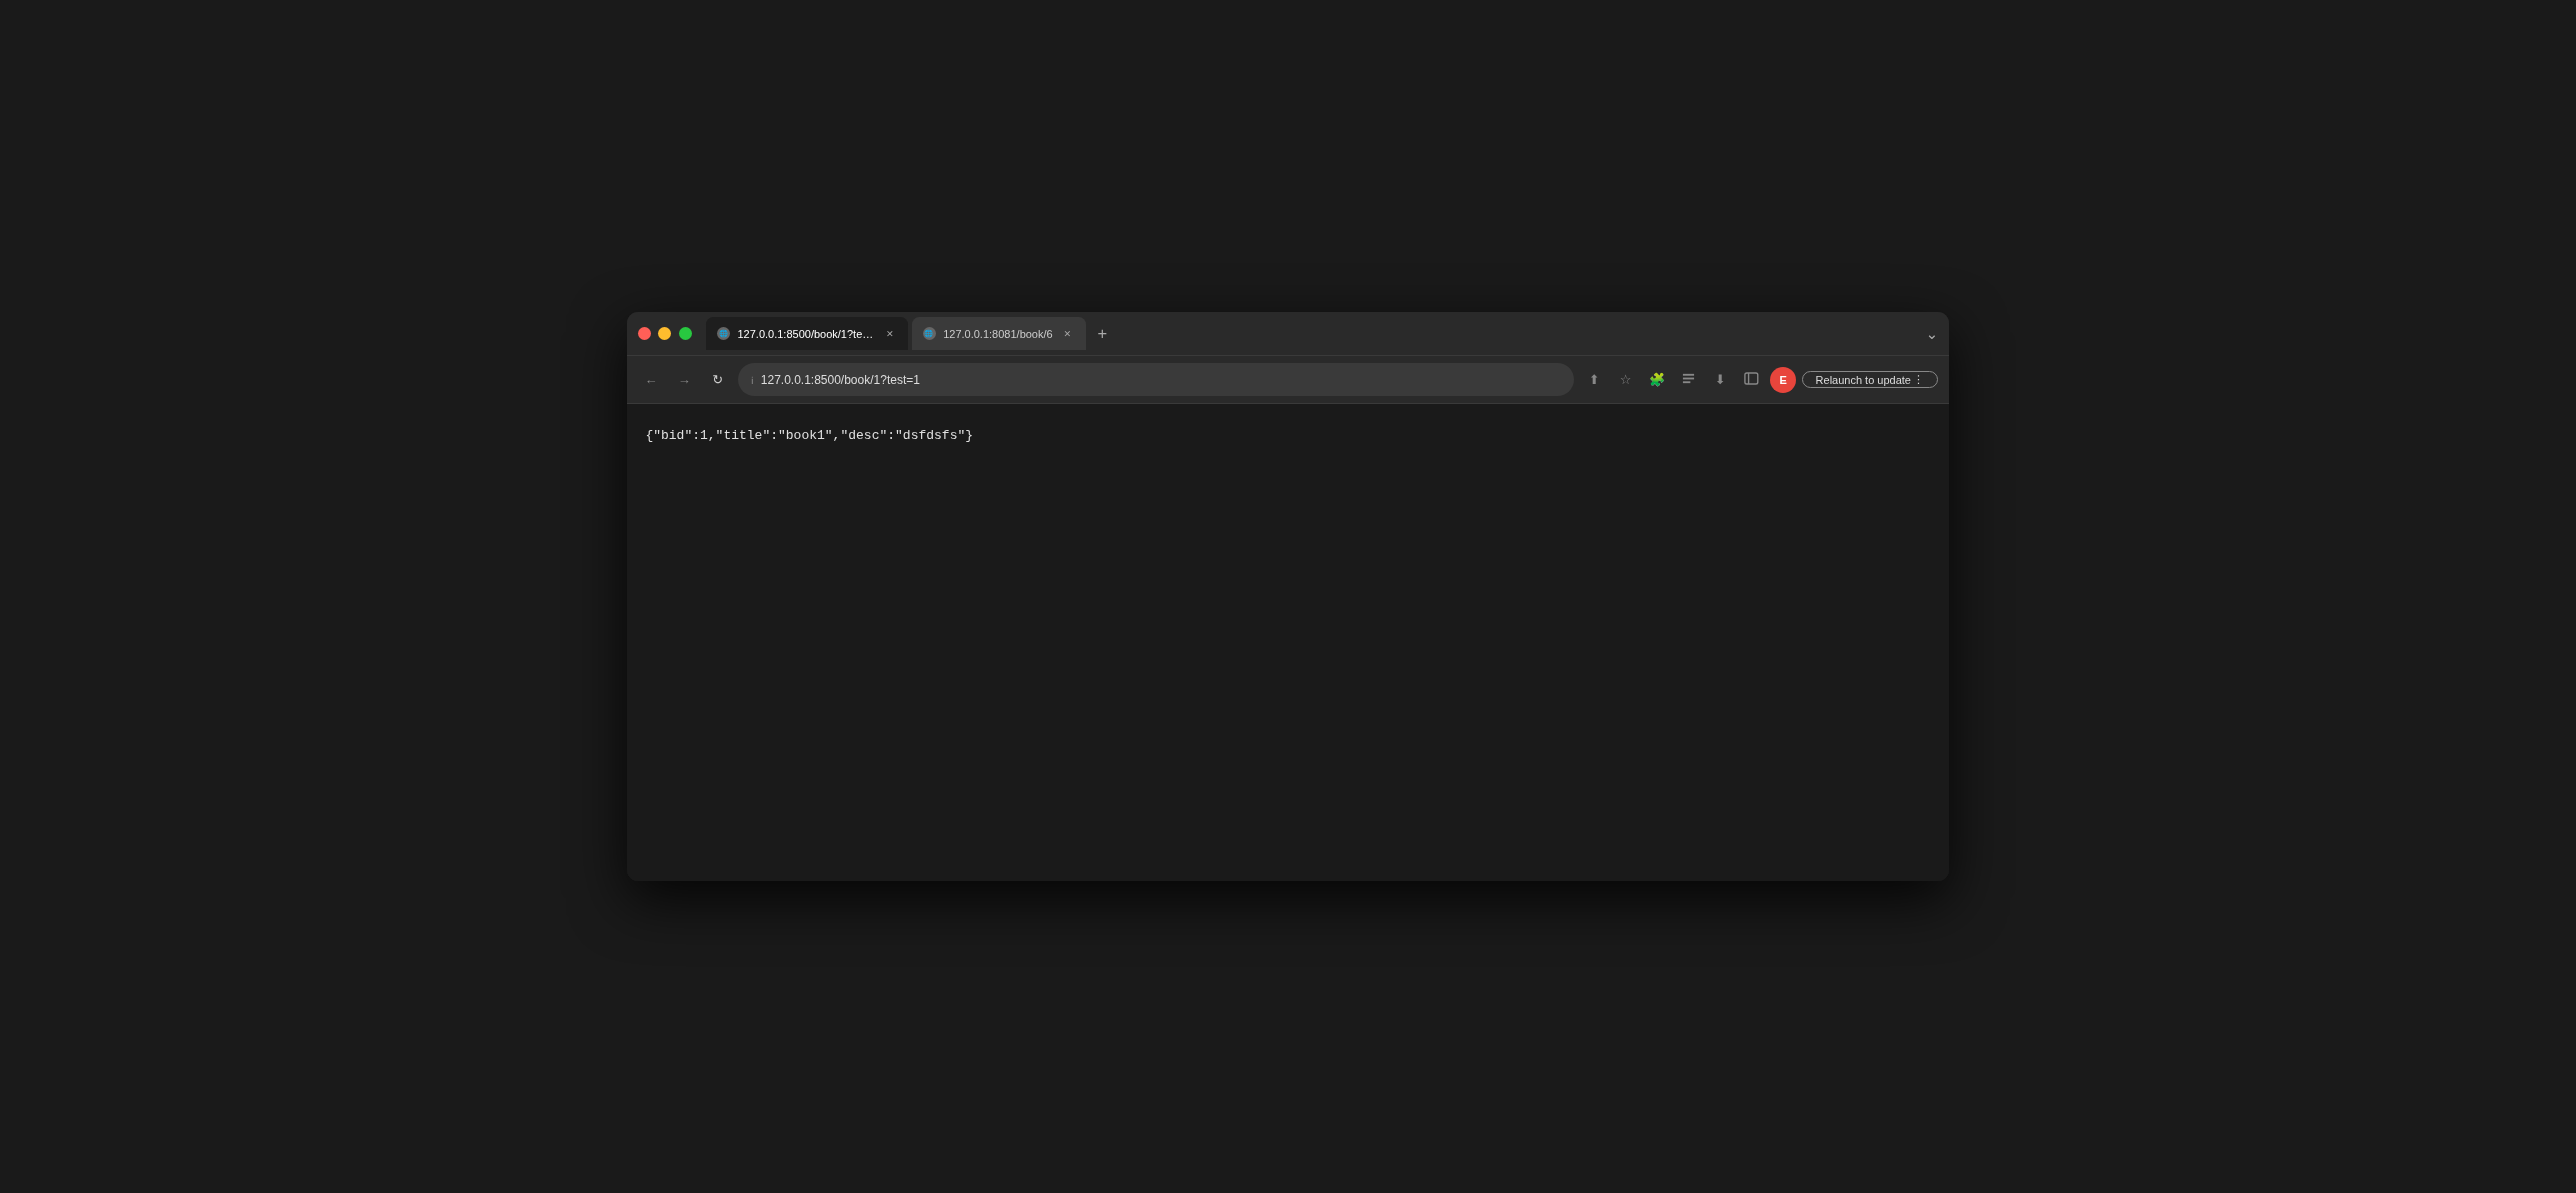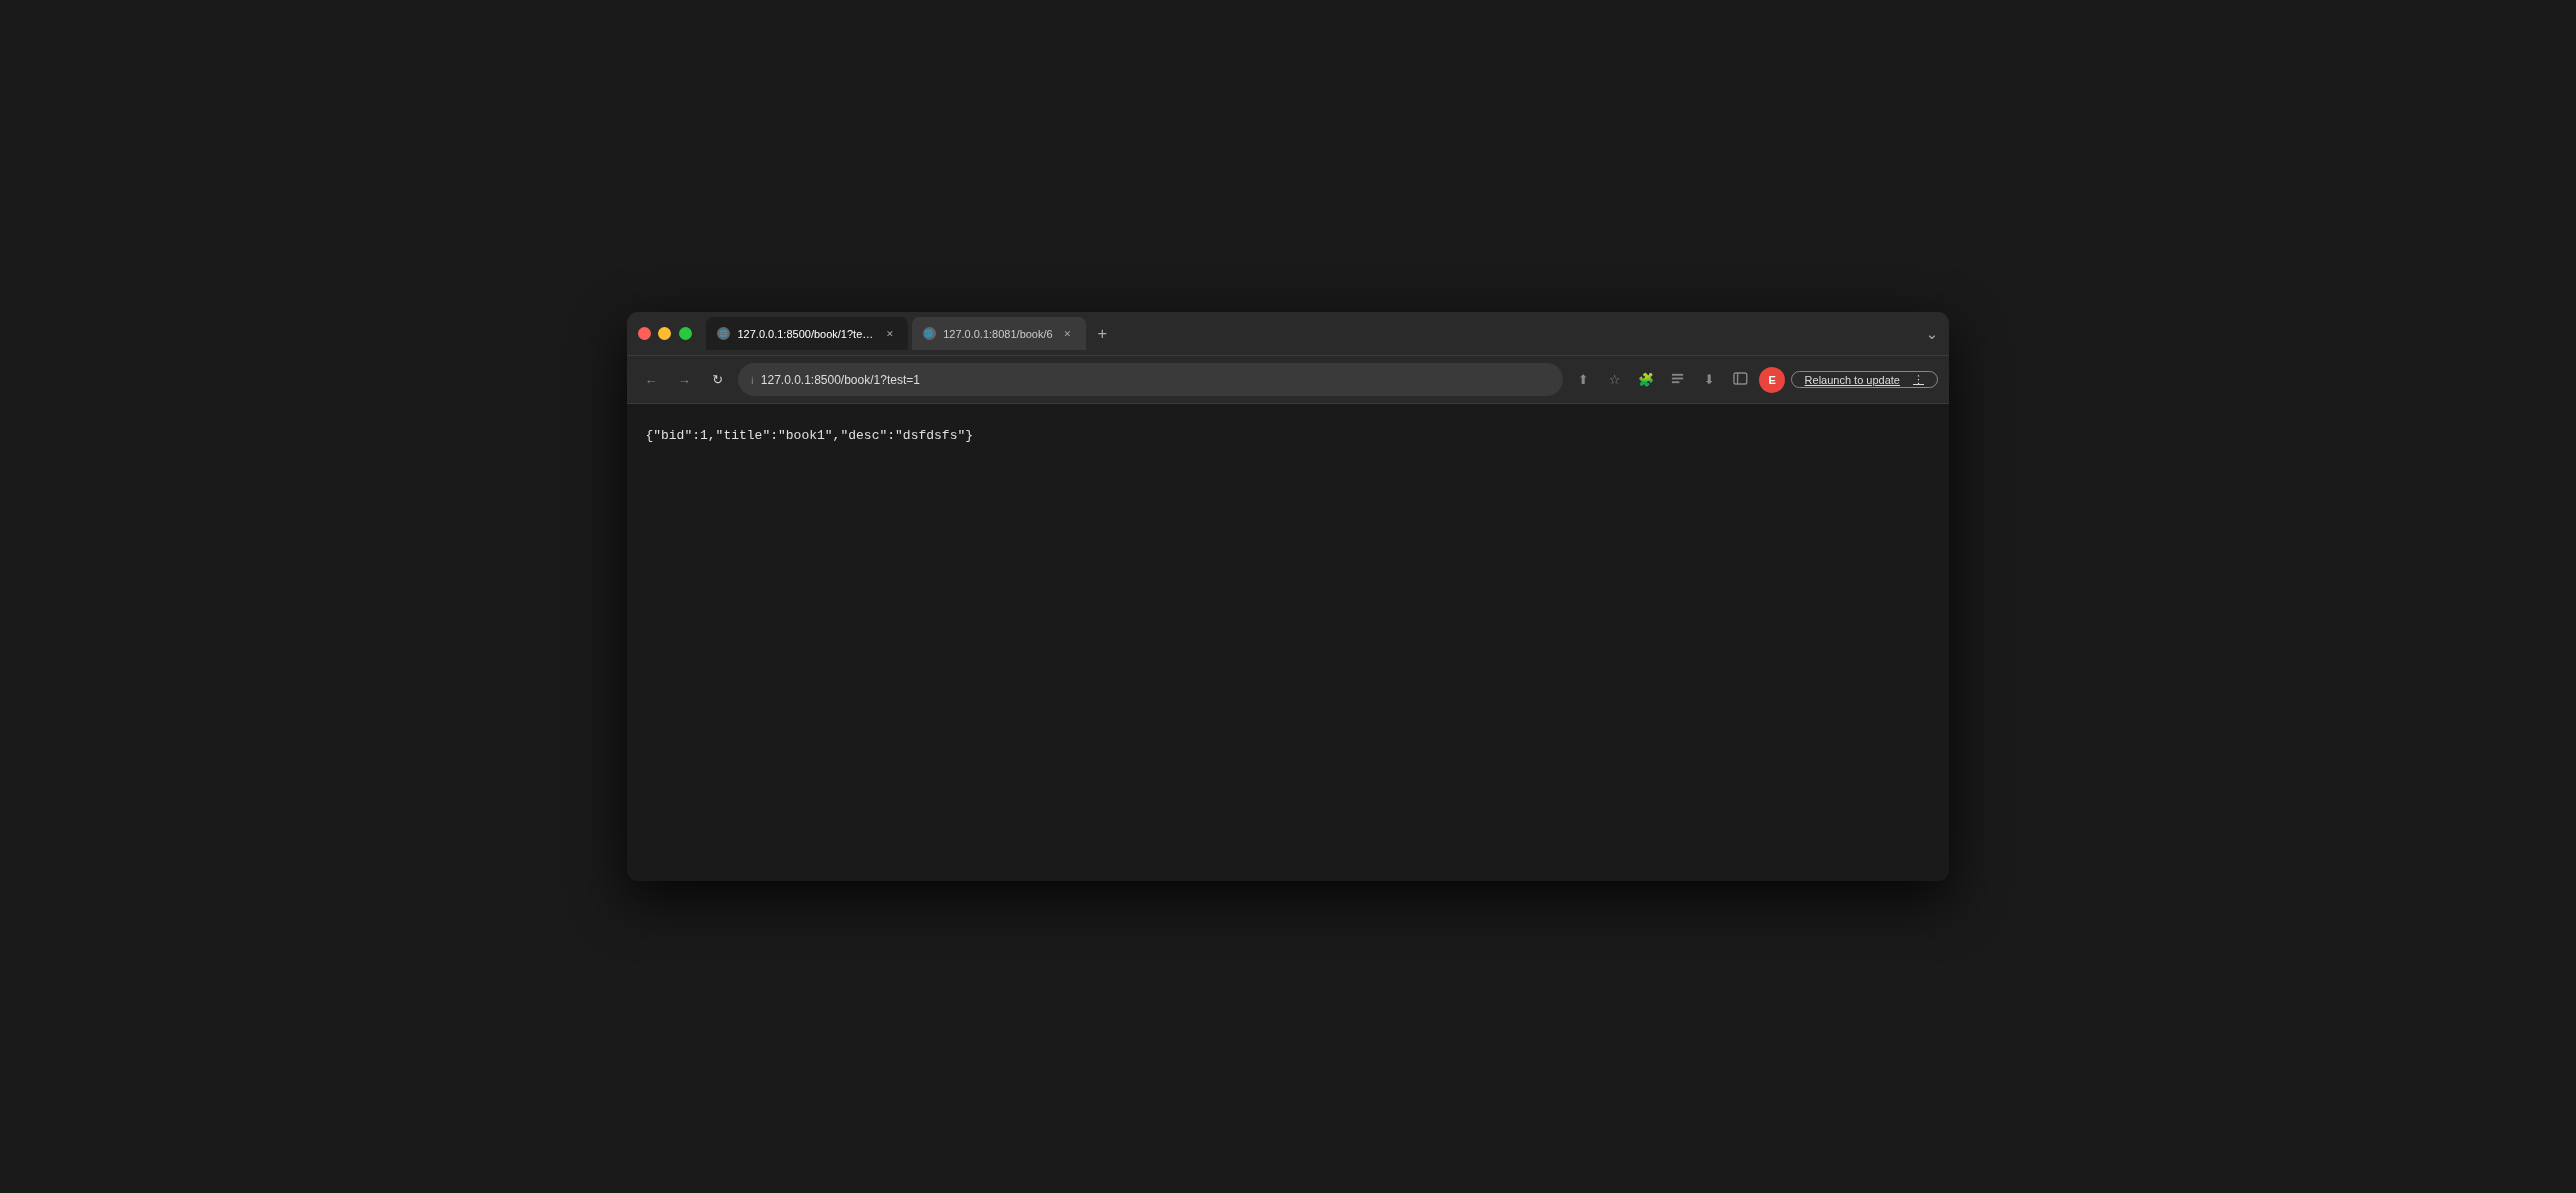--- a/index.html
+++ b/index.html
@@ -211,30 +211,29 @@
       justify-content: center;
       color: white;
       font-size: 11px;
       font-weight: bold;
       cursor: pointer;
     }
 
     .relaunch-btn {
       display: flex;
       align-items: center;
-      gap: 13px;
+      gap: 2px;
       background: transparent;
       border: 1.4px solid #888;
       border-radius: 18.4px;
       padding: 1px 13px;
       color: #ddd;
       font-size: 11px;
       cursor: pointer;
       white-space: nowrap;
-      text-decoration: underline;
     }
 
     
     .page-content {
       background: #1a1a1a;
       min-height: 477px;
       padding: 22px 18.4px;
       font-family: 'Courier New', Courier, monospace;
     }
 

